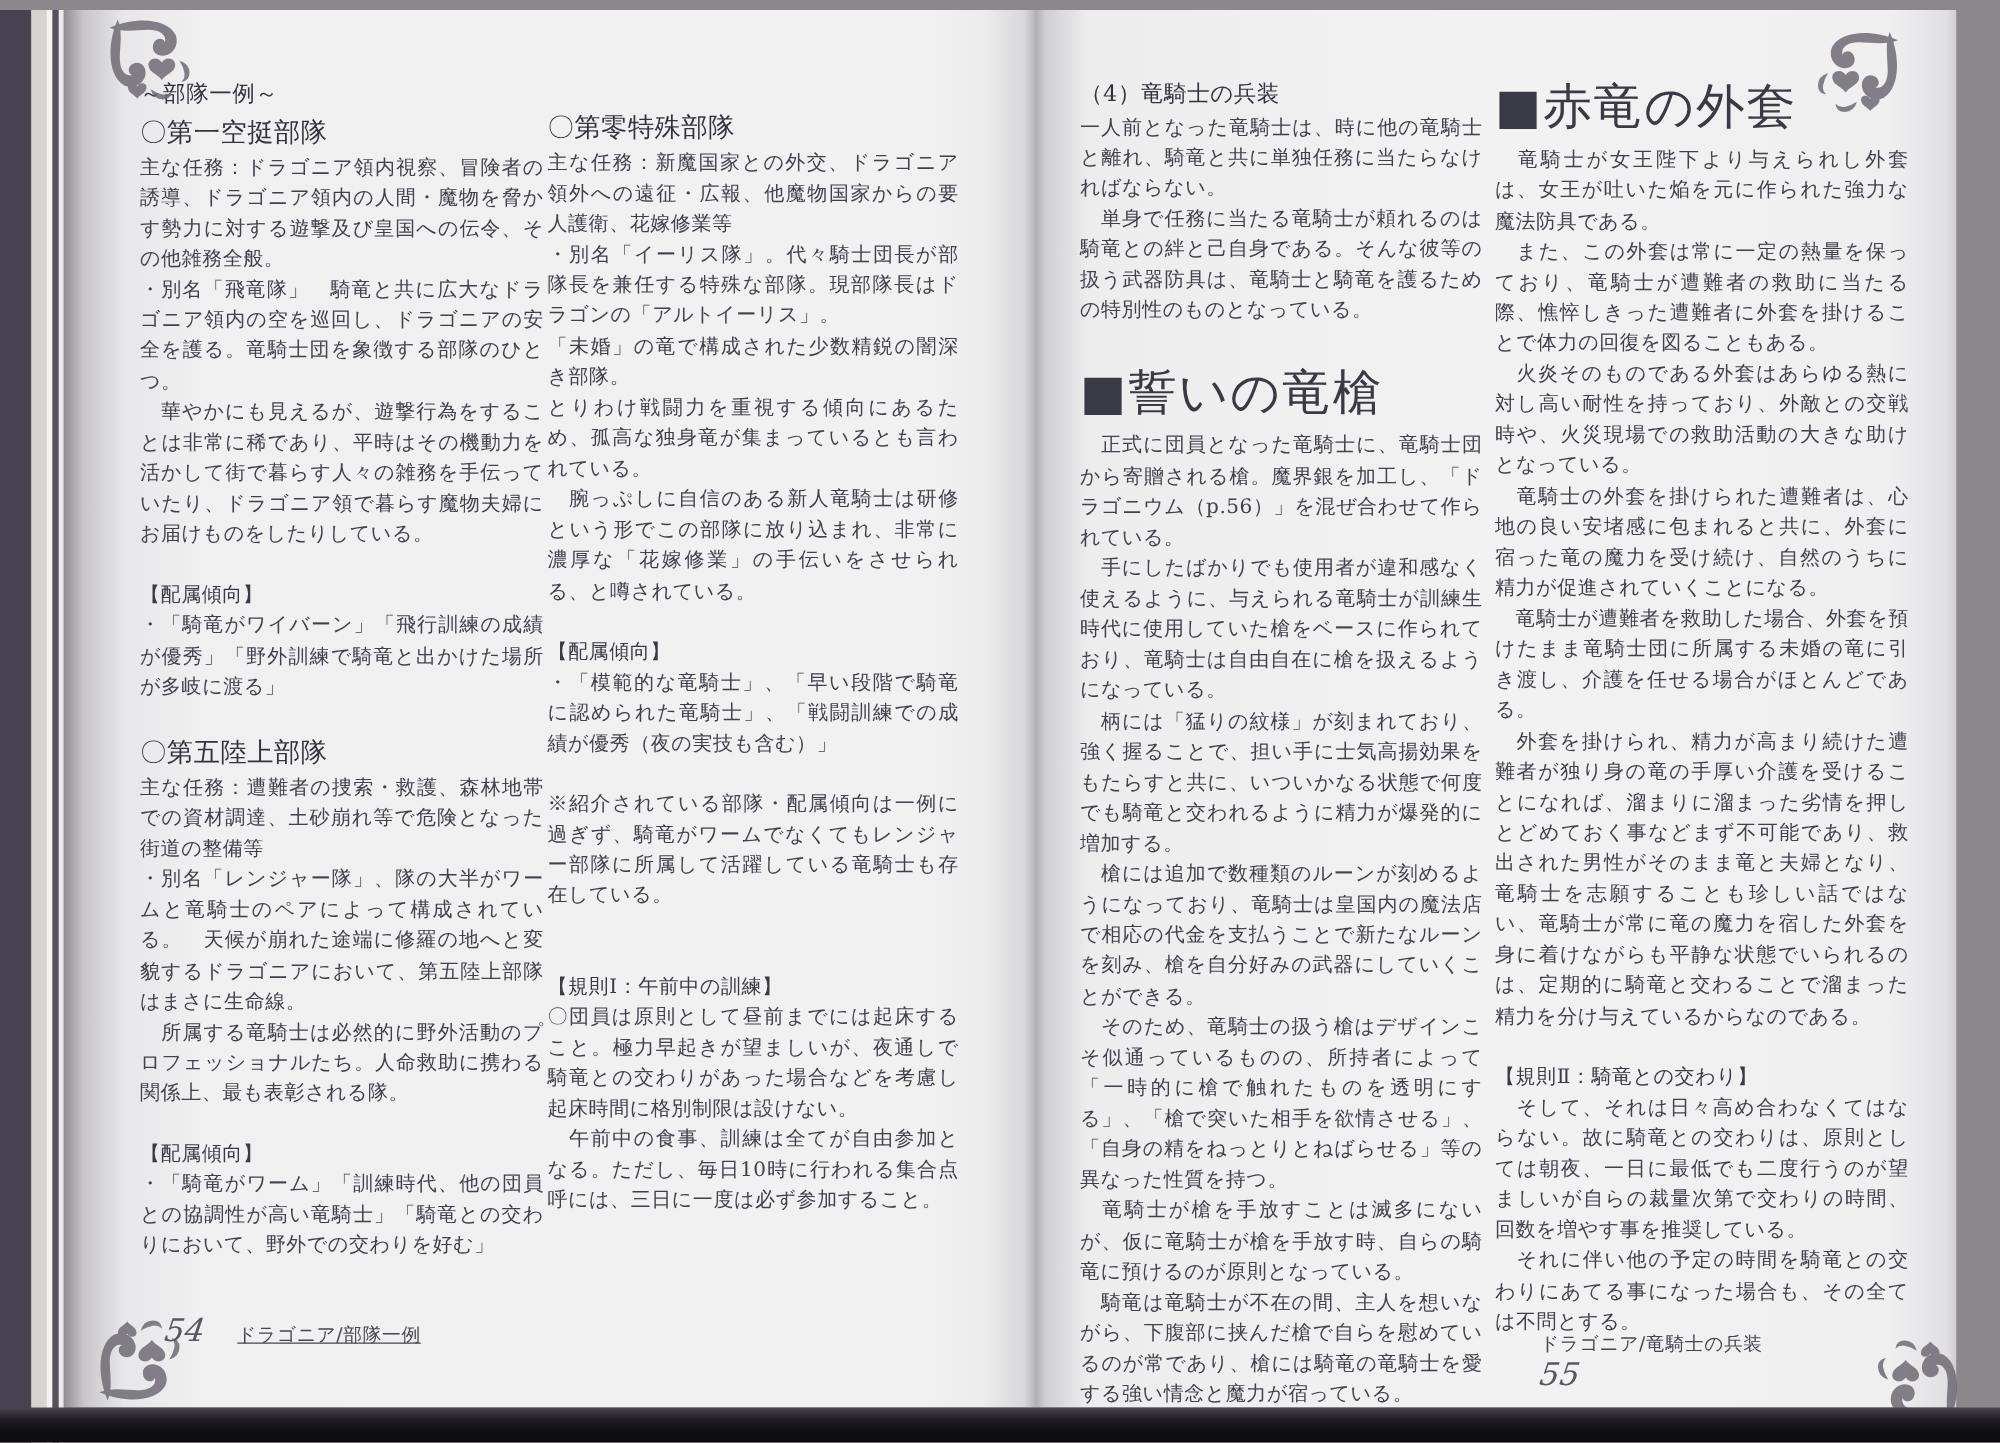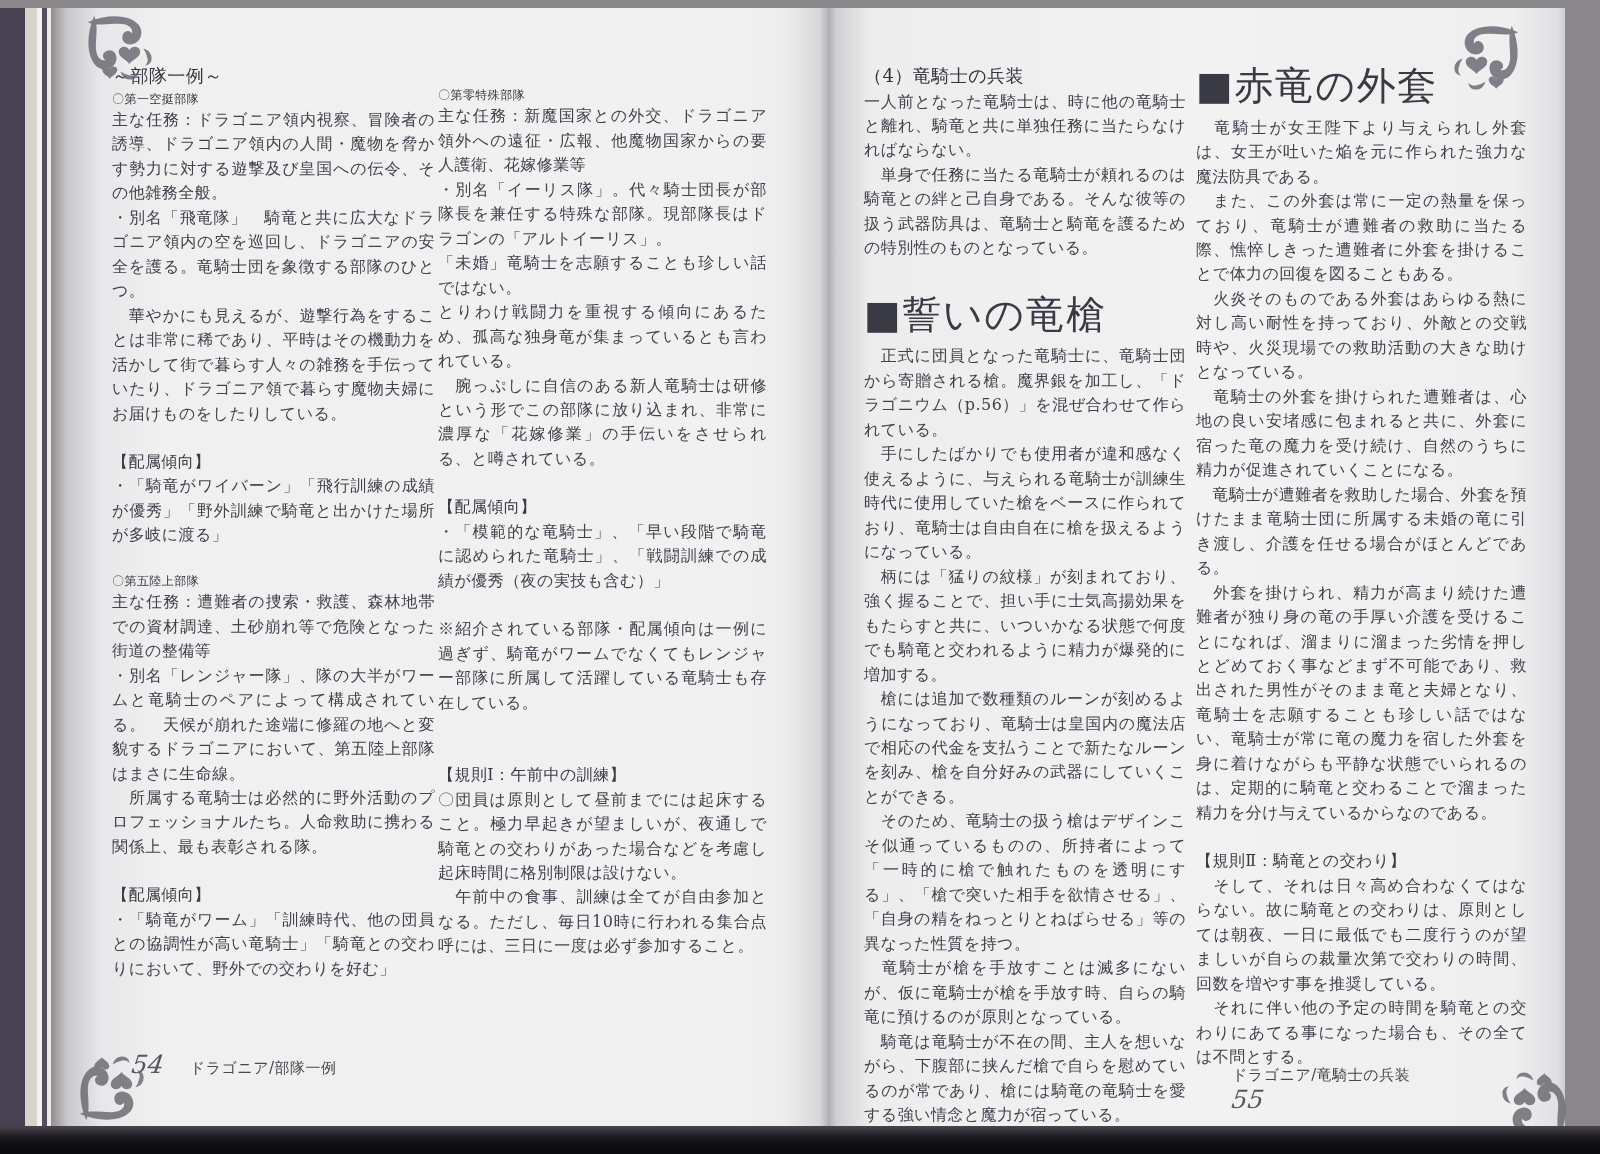--- a/index.html
+++ b/index.html
@@ -36,42 +36,42 @@
   }
   
   .col{
     position:absolute;z-index:2;
     font-size:16px;line-height:1.53;letter-spacing:0.45px;
     color:#41414c;text-align:justify;
   }
   .col p,.col h2,.col h3,.col h4{margin:0;padding:0;font-weight:normal;}
   .b-gap{height:24px;}
   .b-title{font-size:18px;font-weight:bold;color:#33333e;margin-bottom:2px;}
-  .b-sub{font-size:12px;font-weight:bold;color:#33333e;}
+  .b-sub{font-size:21px;font-weight:bold;color:#33333e;}
   .b-h2{font-size:39px;font-weight:bold;color:#3a3a45;letter-spacing:1.5px;margin:2px 0 4px 0;}
   .b-h4{color:#3a3a45;}
   .b-p,.b-note{color:#41414c;}
   #col1{left:112px;top:54px;width:323px;}
   #col2{left:438px;top:78px;width:329px;}
   #col3{left:864px;top:54px;width:322px;}
   #col4{left:1196px;top:48px;width:331px;}
   
   .footer{position:absolute;z-index:4;display:flex;align-items:baseline;}
   .footer-left{left:132px;top:1042px;}
   .footer-right{left:1232px;top:1058px;flex-direction:column;}
   .pagenum{
     font-style:italic;font-size:25px;color:#5a5660;
     font-family:"DejaVu Serif","Liberation Serif",serif;
     transform:skewX(-8deg);display:inline-block;
   }
   .flabel{
     font-size:15px;color:#46464f;letter-spacing:0.5px;
     font-family:"DejaVu Sans","Liberation Sans",sans-serif;
   }
-  .footer-left .flabel{margin-left:26px;}
+  .footer-left .flabel{margin-left:26px;text-decoration:underline;}
   .footer-right .flabel{margin-right:16px;}
   
   .fl{position:absolute;z-index:3;width:82px;height:82px;opacity:0.82;}
   .fl-tl{left:86px;top:6px;}
   .fl-tr{left:1438px;top:16px;transform:scaleX(-1);}
   .fl-bl{left:78px;top:1032px;transform:scaleY(-1);}
   .fl-br{left:1486px;top:1048px;transform:scale(-1,-1);}
   .hidden-defs{position:absolute;width:0;height:0;overflow:hidden;}
 </style>
 </head>
@@ -130,21 +130,21 @@
       <p class="b-p">・別名「レンジャー隊」、隊の大半がワームと竜騎士のペアによって構成されている。　天候が崩れた途端に修羅の地へと変貌するドラゴニアにおいて、第五陸上部隊はまさに生命線。</p>
       <p class="b-p">　所属する竜騎士は必然的に野外活動のプロフェッショナルたち。人命救助に携わる関係上、最も表彰される隊。</p>
       <div class="b-gap"></div>
       <h4 class="b-h4">【配属傾向】</h4>
       <p class="b-p">・「騎竜がワーム」「訓練時代、他の団員との協調性が高い竜騎士」「騎竜との交わりにおいて、野外での交わりを好む」</p>
     </div>
   <div id="col2" class="col">
       <h3 class="b-sub">〇第零特殊部隊</h3>
       <p class="b-p">主な任務：新魔国家との外交、ドラゴニア領外への遠征・広報、他魔物国家からの要人護衛、花嫁修業等</p>
       <p class="b-p">・別名「イーリス隊」。代々騎士団長が部隊長を兼任する特殊な部隊。現部隊長はドラゴンの「アルトイーリス」。</p>
-      <p class="b-p">「未婚」竜騎士を志願することも珍しい話ではない。</p>
+      <p class="b-p">「未婚」の竜で構成された少数精鋭の闇深き部隊。</p>
       <p class="b-p">とりわけ戦闘力を重視する傾向にあるため、孤高な独身竜が集まっているとも言われている。</p>
       <p class="b-p">　腕っぷしに自信のある新人竜騎士は研修という形でこの部隊に放り込まれ、非常に濃厚な「花嫁修業」の手伝いをさせられる、と噂されている。</p>
       <div class="b-gap"></div>
       <h4 class="b-h4">【配属傾向】</h4>
       <p class="b-p">・「模範的な竜騎士」、「早い段階で騎竜に認められた竜騎士」、「戦闘訓練での成績が優秀（夜の実技も含む）」</p>
       <div class="b-gap"></div>
       <p class="b-note">※紹介されている部隊・配属傾向は一例に過ぎず、騎竜がワームでなくてもレンジャー部隊に所属して活躍している竜騎士も存在している。</p>
       <div class="b-gap"></div>
       <div class="b-gap"></div>
       <h4 class="b-h4">【規則Ⅰ：午前中の訓練】</h4>

